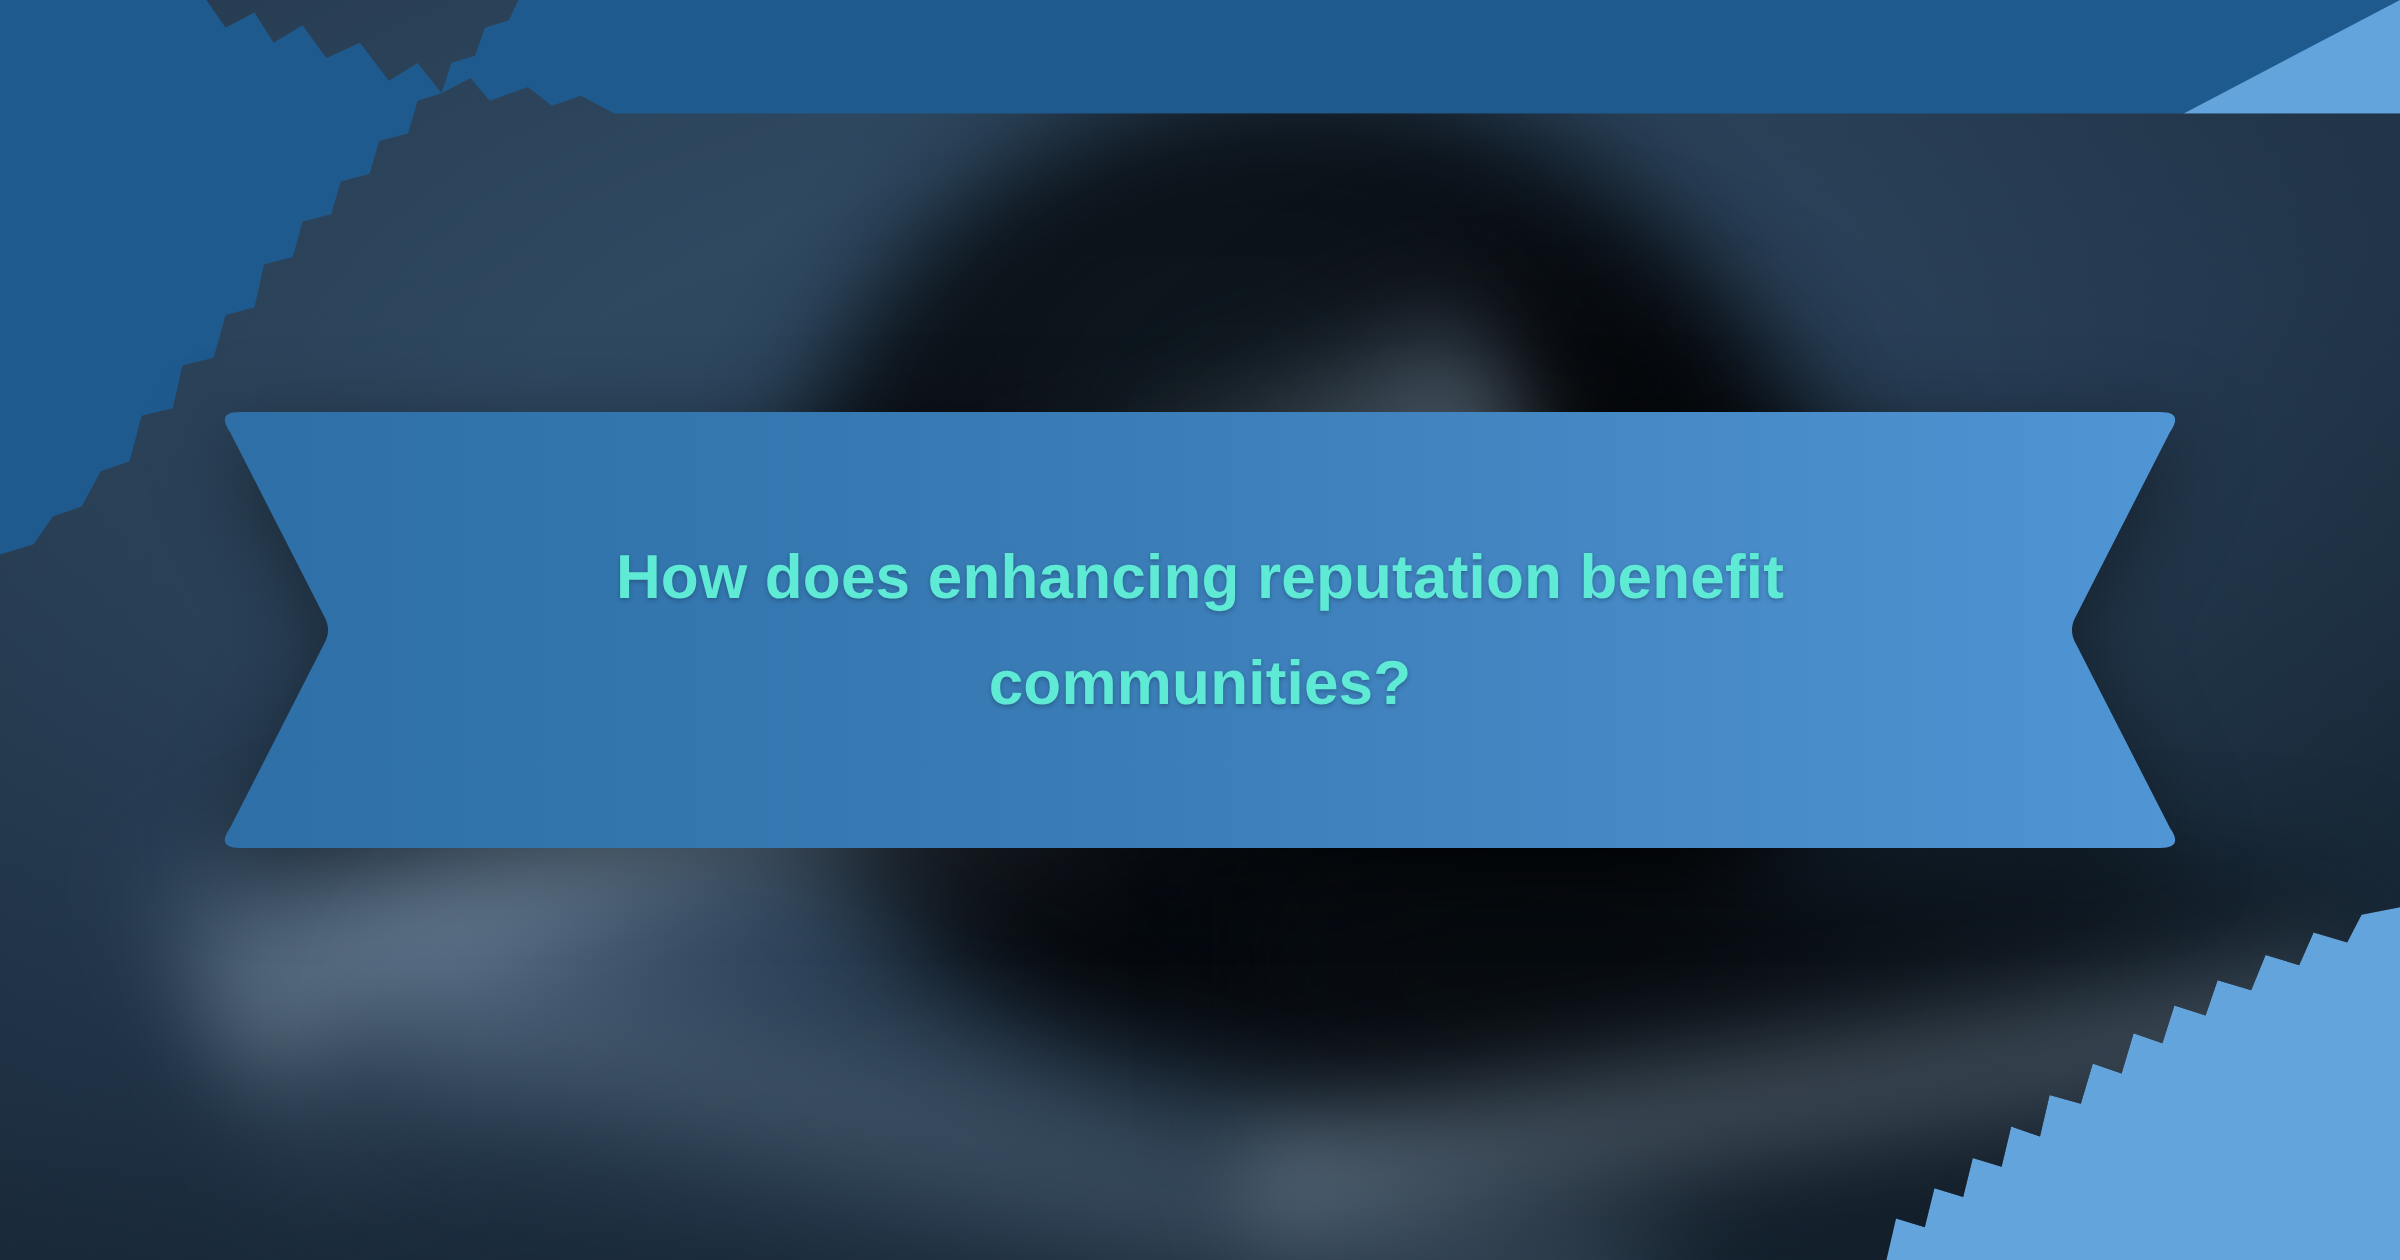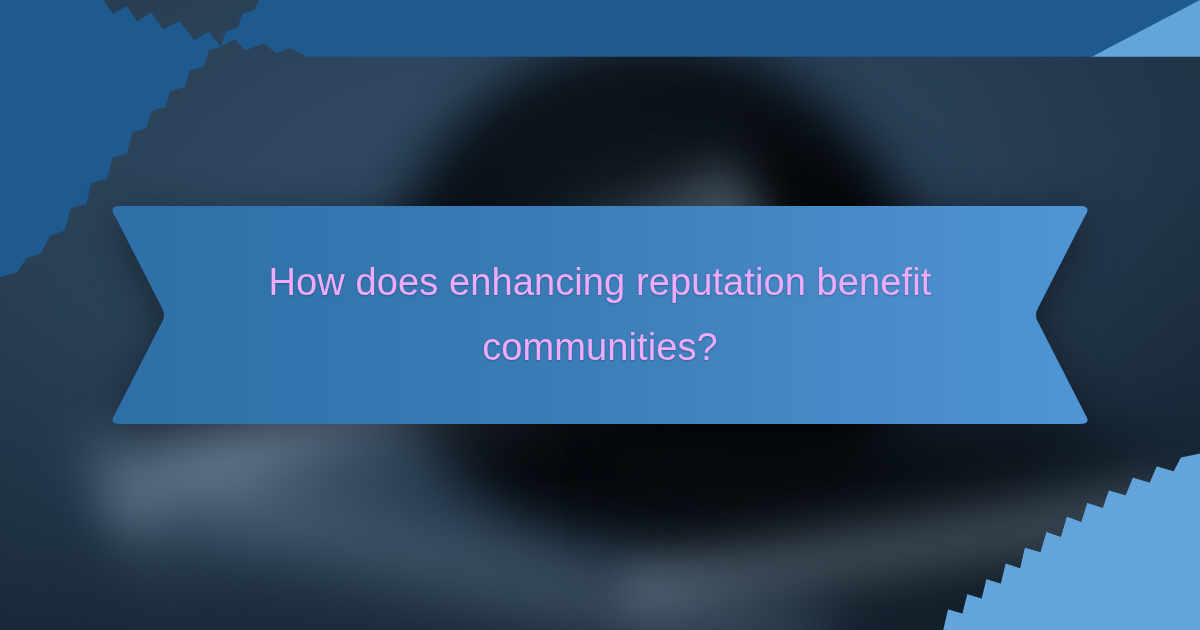--- a/index.html
+++ b/index.html
@@ -174,24 +174,24 @@
     width:984px; height:234px;
     display:flex;
     flex-direction:column;
     align-items:center;
     justify-content:center;
     padding:0 120px;
     text-align:center;
     z-index:4;
   }
   #banner-title {
-    color:#f0abfc;
+    color:#5eead4;
     font-family:"Liberation Sans", sans-serif;
-    font-size:38px;
-    font-weight:400;
+    font-size:31px;
+    font-weight:700;
     line-height:1.72;
     letter-spacing:.1px;
     text-shadow:0 1px 2px rgba(10,30,50,.30);
     max-width:700px;
   }
 </style>
 </head>
 <body>
 
 <div id="card">

